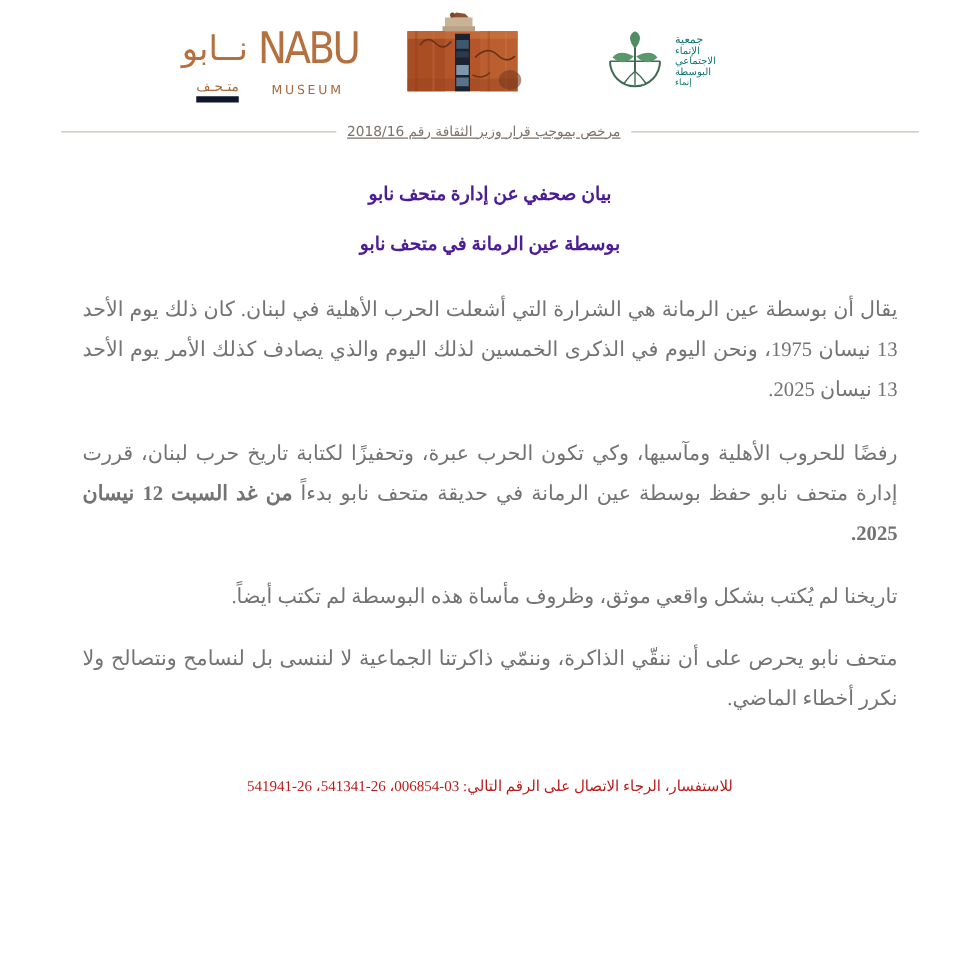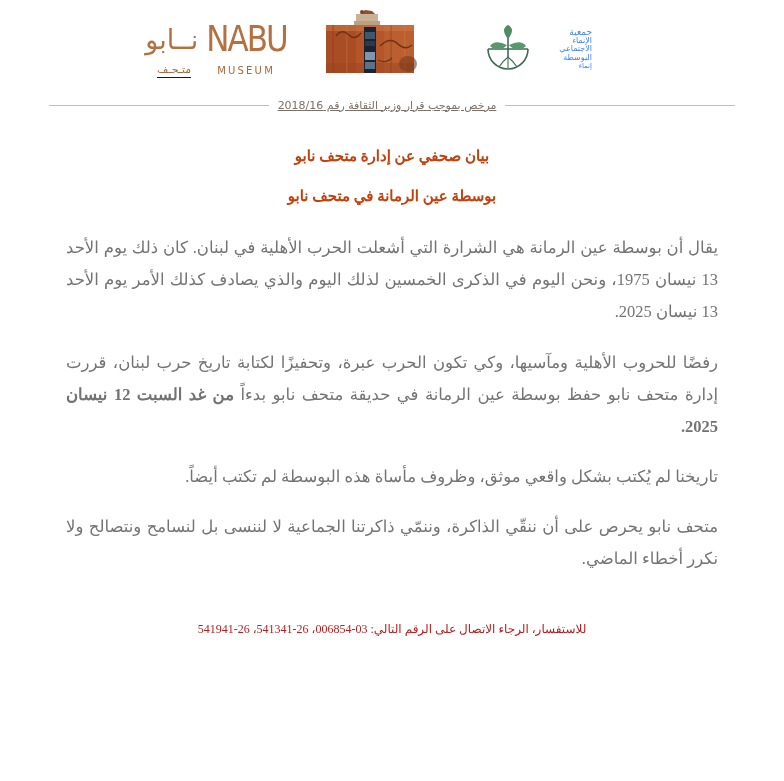--- a/index.html
+++ b/index.html
@@ -71,21 +71,21 @@
     font-size: 10px;
     letter-spacing: 2.2px;
     color: #a9673c;
   }
   .nabu-sub-arabic {
     font-family: "DejaVu Sans", sans-serif;
     font-size: 11px;
     letter-spacing: 2px;
     color: #a9673c;
     direction: rtl;
-    border-bottom: 1px solid #0f172a;
+    border-bottom: 5px solid #0f172a;
     padding-bottom: 1px;
   }
 
   
   .artwork {
     position: absolute;
     left: 318px;
     top: 8px;
     width: 104px;
     height: 72px;
@@ -118,23 +118,23 @@
   .inma-en .l3 { font-size: 8px;  letter-spacing: .2px; }
   .inma-en .l4 { font-size: 8px;  letter-spacing: .2px; }
   .inma-en .l5 {
     font-family: "Liberation Sans", sans-serif;
     font-size: 10px; font-weight: bold; letter-spacing: .5px;
     margin-top: 2px;
   }
   .inma-mark { width: 52px; height: 52px; }
   .inma-ar {
     font-family: "DejaVu Sans", sans-serif;
-    color: #3b82f6;
-    direction: rtl;
-    text-align: right;
+    color: #0f766e;
+    direction: rtl;
+    text-align: left;
     width: 52px;
     line-height: 1.05;
   }
   .inma-ar .a1 { font-size: 9px; }
   .inma-ar .a2 { font-size: 8px; }
   .inma-ar .a3 { font-size: 8px; }
   .inma-ar .a4 { font-size: 8px; }
   .inma-ar .a5 { font-size: 7px; margin-top: 1px; }
 
   
@@ -176,21 +176,21 @@
     direction: rtl;
   }
   .titles {
     text-align: center;
     margin-top: 30px;
   }
   .title-line {
     font-family: "Liberation Serif", "DejaVu Serif", serif;
     font-weight: bold;
     font-size: 15px;
-    color: #c2410c;
+    color: #4c1d95;
     line-height: 1.1;
     margin: 0 0 23px 0;
     letter-spacing: 0px;
   }
   .body-area {
     margin: 0 66px 0 66px;
     width: 652px;
   }
   p.para {
     font-family: "Liberation Serif", "DejaVu Serif", serif;

